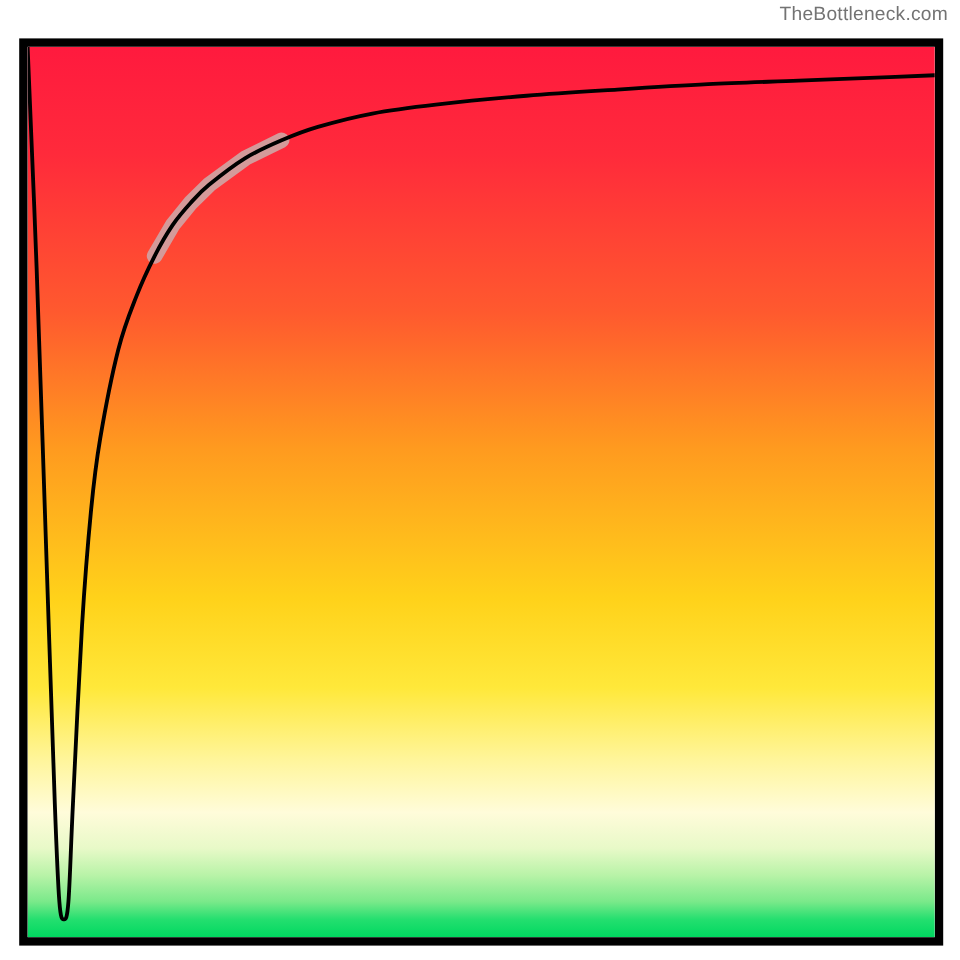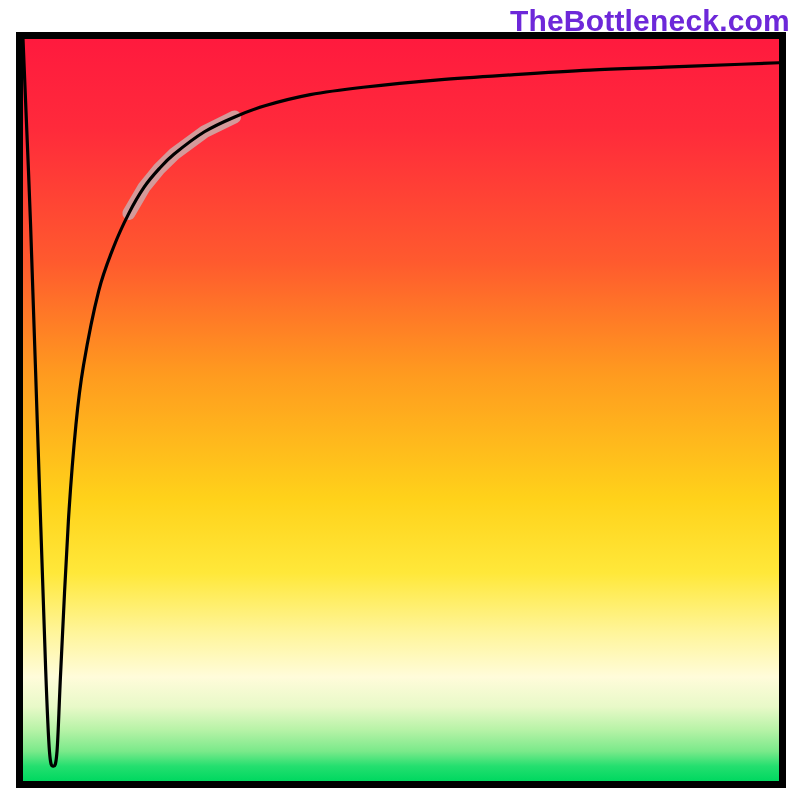--- a/index.html
+++ b/index.html
@@ -13,23 +13,23 @@
   }
   .stage {
     position: relative;
     width: 800px;
     height: 800px;
   }
   .watermark {
     position: absolute;
     top: 4px;
     right: 10px;
-    font-size: 30px;
-    font-weight: 700;
-    color: #6d28d9;
+    font-size: 16px;
+    font-weight: 400;
+    color: #737373;
     letter-spacing: 0.2px;
     z-index: 5;
   }
   .plot-frame {
     position: absolute;
     left: 16px;
     top: 32px;
     width: 770px;
     height: 756px;
     border: 7px solid #000;

